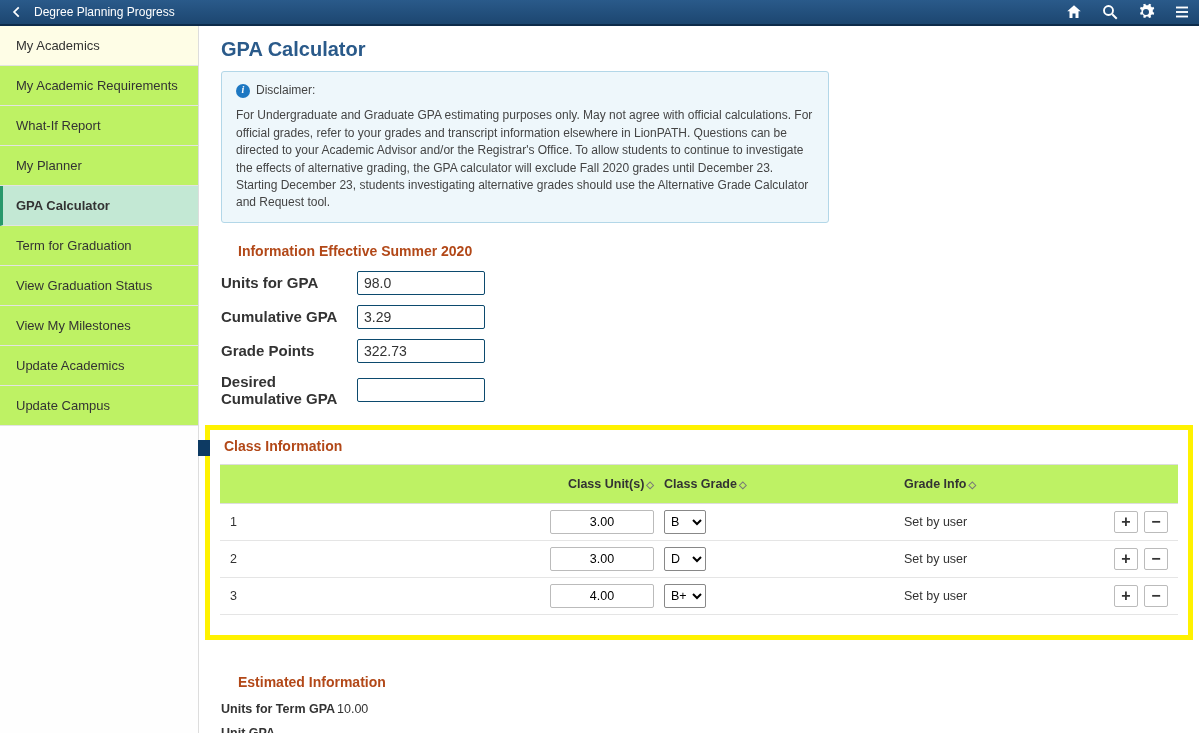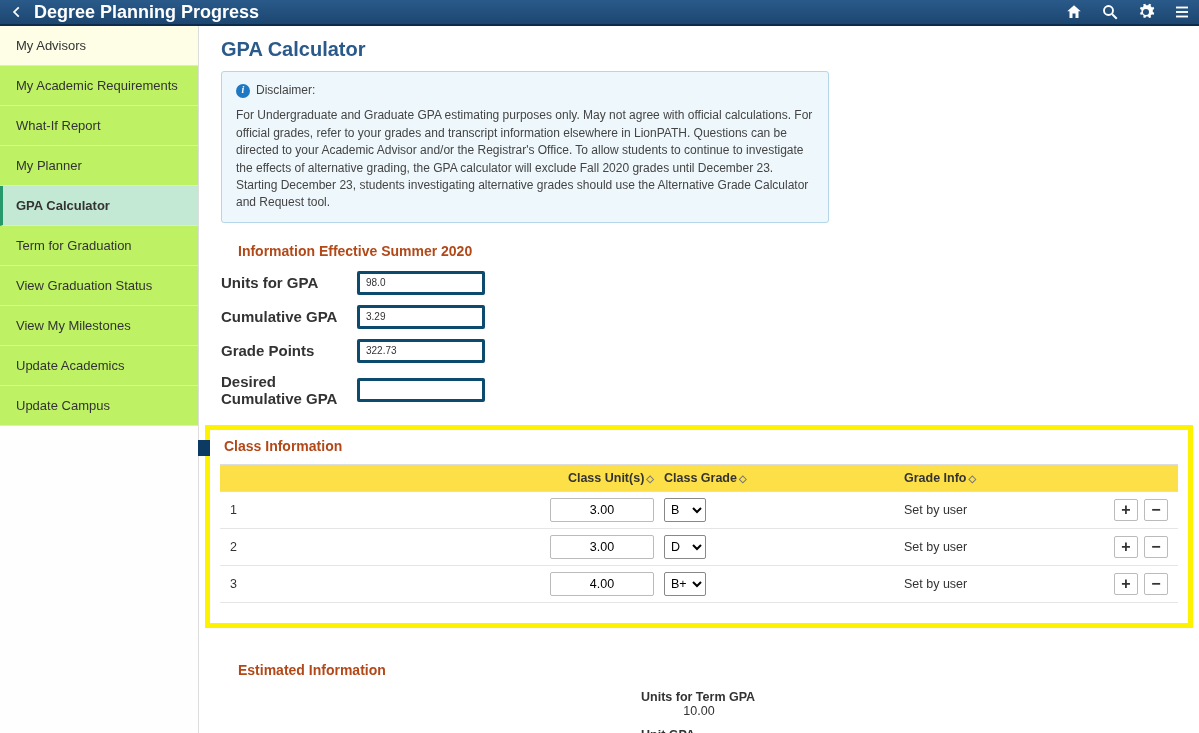--- a/index.html
+++ b/index.html
@@ -8,21 +8,21 @@
   .header {
     background: linear-gradient(to bottom, #2a5a8a, #1c4670);
     border-bottom: 2px solid #0d2b4a;
     height: 26px;
     display: flex;
     align-items: center;
     padding: 0 8px;
     color: #fff;
   }
   .header-left { display: flex; align-items: center; gap: 8px; flex: 1; }
-  .header-title { font-weight: 700; font-size: 18px; text-align: right; }
+  .header-title { font-weight: 400; font-size: 12px; text-align: right; }
   .header-right { display: flex; align-items: center; gap: 18px; }
   .header-icon { width: 18px; height: 18px; cursor: pointer; display: flex; align-items: center; justify-content: center; }
   .header-icon svg { fill: #fff; }
   
   .layout { display: flex; }
   .sidebar { width: 199px; background: #fefefe; border-right: 1px solid #ddd; min-height: 707px; }
   .sidebar-item {
     padding: 12px 16px;
     font-size: 13px;
     color: #333;
@@ -54,43 +54,43 @@
     color: #fff; font-weight: 700; font-size: 10px; display: inline-flex;
     align-items: center; justify-content: center; font-style: italic;
     font-family: Georgia, serif;
   }
   
   .section-title { color: #b24818; font-weight: 700; font-size: 14px; margin: 8px 17px 12px; }
   
   .form-row { display: flex; align-items: center; margin-bottom: 10px; }
   .form-label { width: 136px; font-weight: 600; font-size: 15px; color: #333; }
   .form-input {
-    height: 24px; width: 128px; border: 3px solid #0c4a6e; border-radius: 2px;
-    padding: 0 6px; font-size: 10px; color: #333;
+    height: 24px; width: 128px; border: 1px solid #0c4a6e; border-radius: 2px;
+    padding: 0 6px; font-size: 14px; color: #333;
   }
   
   .highlight-box {
     border: 5px solid #fff200;
     padding: 8px 4px 20px 4px;
     margin-left: -16px;
     margin-right: -16px;
     margin-top: 18px;
     position:relative;
   }
   .highlight-tab {
     position:absolute; left:-12px; top:10px; width:12px; height:16px; background:#0d3a63;
   }
   .highlight-inner-title { color: #b24818; font-weight: 700; font-size: 14px; margin: 0 0 10px 10px; }
   
   .table-head {
-    background: #fde047;
+    background: #bef264;
     border-top: 1px solid #ddd;
     border-bottom: 1px solid #ddd;
     display: flex;
-    padding: 6px 10px;
+    padding: 12px 10px;
     font-weight: 600;
     font-size: 12.5px;
     margin: 0 6px;
   }
   .col-num { width: 300px; }
   .col-units { width: 134px; text-align: right; padding-right:10px;}
   .col-grade { width: 240px; }
   .col-info { flex: 1; }
   .col-actions { width: 80px; text-align:right; }
   
@@ -113,21 +113,21 @@
     font-size: 12.5px; padding: 0 2px; background:#fff;
   }
   .row-actions { display:flex; gap:6px; justify-content:flex-end;}
   .sq-btn {
     width: 24px; height: 22px; border: 1px solid #bbb; background: #fff;
     border-radius: 2px; font-size: 16px; line-height: 18px; font-weight:700;
     cursor: pointer; display:flex; align-items:center; justify-content:center;
     color:#333;
   }
   
-  .est-row { display:flex; align-items:center; margin-bottom:10px; font-size:12.5px;flex-direction:column;}
+  .est-row { display:flex; margin-bottom:10px; font-size:12.5px;}
   .est-label { width: 116px; font-weight:600; }
 </style>
 </head>
 <body>
 
 <div class="header">
   <div class="header-left">
     <span class="header-icon">
       <svg viewBox="0 0 24 24" width="14" height="14">
           <path d="M15 4l-8 8 8 8" stroke="#fff" stroke-width="3" fill="none"></path>
@@ -157,21 +157,21 @@
           <line x1="4" y1="6" x2="20" y2="6" stroke="#fff" stroke-width="2.5"></line>
           <line x1="4" y1="12" x2="20" y2="12" stroke="#fff" stroke-width="2.5"></line>
           <line x1="4" y1="18" x2="20" y2="18" stroke="#fff" stroke-width="2.5"></line>
         </svg>
     </span>
   </div>
 </div>
 
 <div class="layout">
   <div class="sidebar" id="sidebar">
-      <div class="sidebar-item first">My Advisors</div>
+      <div class="sidebar-item first">My Academics</div>
       <div class="sidebar-item">My Academic Requirements</div>
       <div class="sidebar-item">What-If Report</div>
       <div class="sidebar-item">My Planner</div>
       <div class="sidebar-item active">GPA Calculator</div>
       <div class="sidebar-item">Term for Graduation</div>
       <div class="sidebar-item">View Graduation Status</div>
       <div class="sidebar-item">View My Milestones</div>
       <div class="sidebar-item">Update Academics</div>
       <div class="sidebar-item">Update Campus</div>
     </div>

